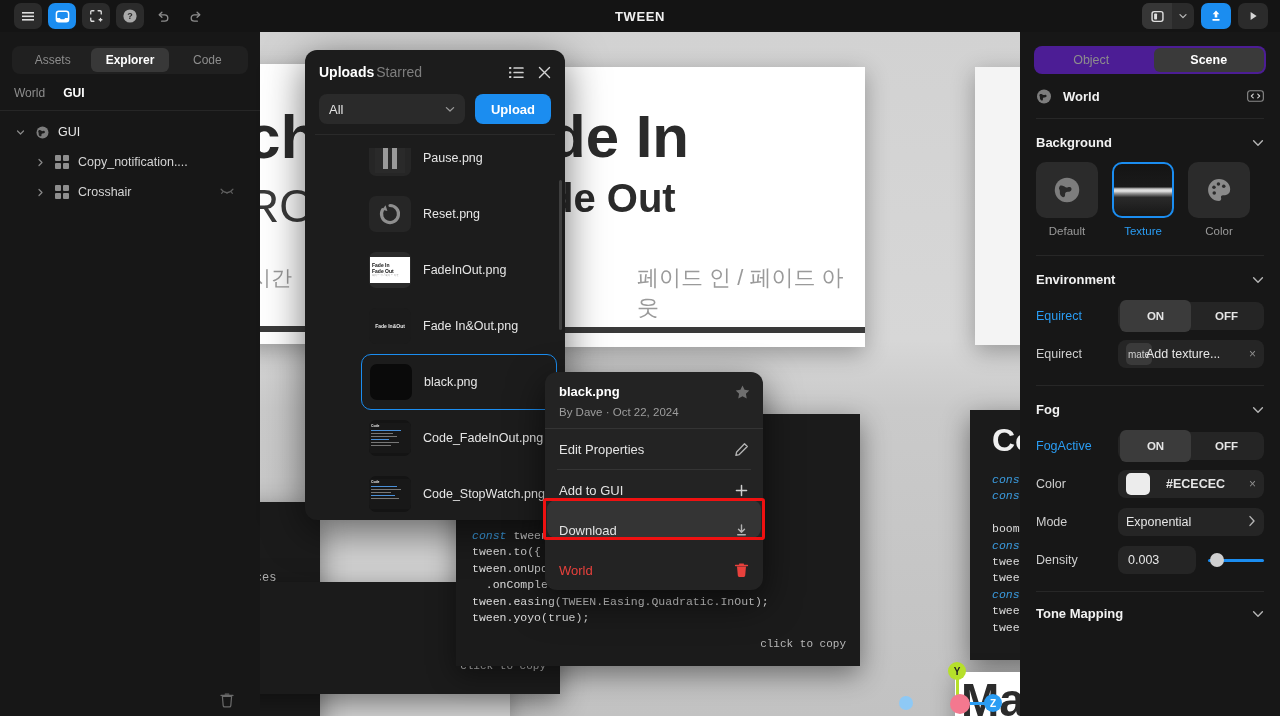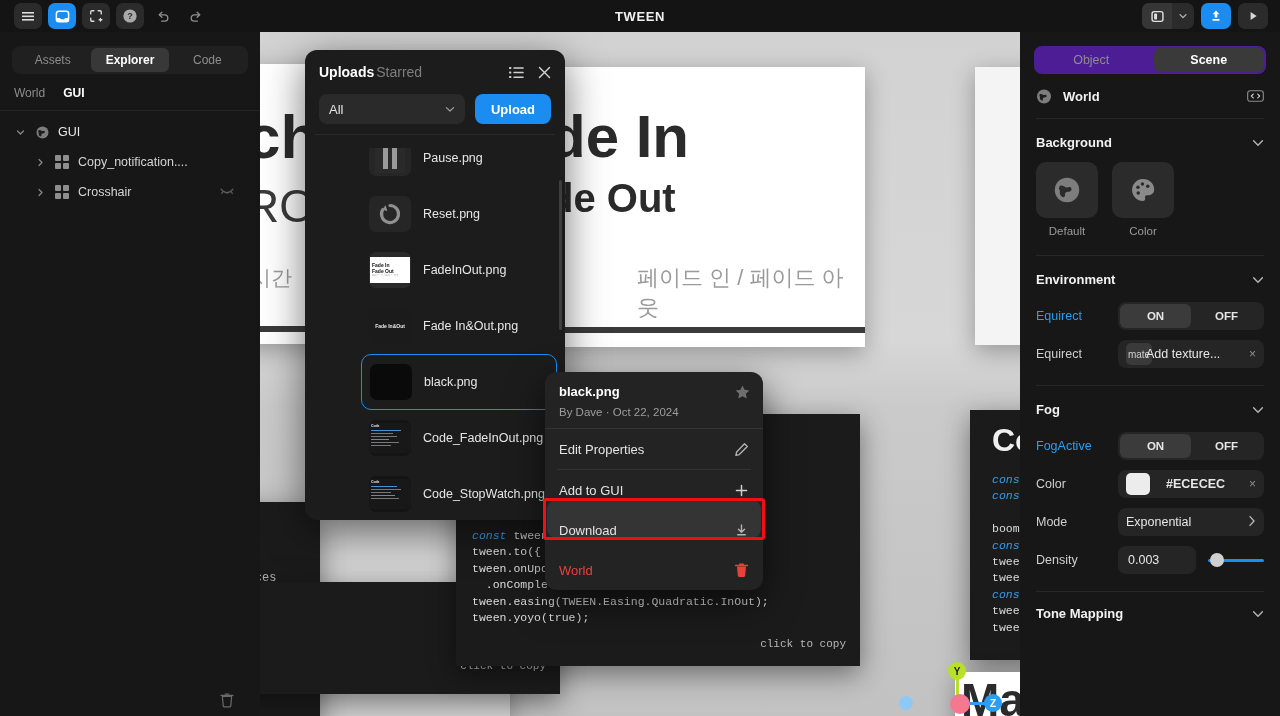--- a/index.html
+++ b/index.html
@@ -224,21 +224,21 @@
   .bg-opt.active .bg-lbl { color:#2a9df4; }
 
   .row { display:flex; align-items:center; padding:6px 16px; height:38px; }
   .row-lbl { font-size:12.5px; color:#cfcfcf; width:82px; flex:none; }
   .row-lbl.blue { color:#2a9df4; }
   .toggle {
     flex:1; height:28px; background:#252525; border-radius:8px; display:flex;
     align-items:center; padding:2px;
   }
   .toggle .t {
-    flex:1; height:24px; display:flex; align-items:center; justify-content:center;
+    flex:1; height:32px; display:flex; align-items:center; justify-content:center;
     font-size:11.5px; font-weight:700; color:#e6e6e6; border-radius:6px; cursor:pointer;
   }
   .toggle .t.on { background:#3b3b3b; }
   .field {
     flex:1; height:28px; background:#252525; border-radius:8px;
     display:flex; align-items:center; padding:0 8px; font-size:12.5px; color:#e6e6e6;
     cursor:pointer; position:relative;
   }
   .field .x { margin-left:auto; color:#8e8e8e; font-size:12px; }
   .field .chev { margin-left:auto; color:#b6b6b6; font-size:11px; }
@@ -689,20 +689,24 @@
     <div class="bg-options">
       <div class="bg-opt">
         <div class="bg-tile">
           <svg width="28" height="28" viewBox="0 0 16 16">
             <circle cx="8" cy="8" r="7" fill="#7d7d7d"></circle>
             <path d="M4 5.5c1.6-.4 2.6.6 3.4 1 .9.4 1.3-.5 2.4-.2.9.3 1.1 1.6.3 2.3-.9.8-2.4.1-3 .9-.5.7.2 1.7-.6 2.4-.7.6-2-.2-2.4-1.3-.4-1 .1-2.2-.5-3-.3-.4-.3-1.1.4-2.1z" fill="#2b2b2b"></path>
           </svg>
         </div>
         <div class="bg-lbl">Default</div>
       </div>
+      <div class="bg-opt active">
+        <div class="bg-tile" style="background:linear-gradient(#141414 0%, #1a1a1a 44%, #c9c9c9 48%, #e6e6e6 52%, #8e8e8e 57%, #2a2a2a 64%, #171717 100%);"></div>
+        <div class="bg-lbl">Texture</div>
+      </div>
       <div class="bg-opt">
         <div class="bg-tile">
           <svg width="28" height="28" viewBox="0 0 20 20">
             <path d="M10 2.2a7.8 7.8 0 0 0 0 15.6c1 0 1.6-.7 1.6-1.5 0-.5-.2-.8-.2-1.2 0-.8.6-1.3 1.4-1.3h1.6A4.6 4.6 0 0 0 18 9.4C18 5.4 14.4 2.2 10 2.2z" fill="#8a8a8a"></path>
             <circle cx="6.4" cy="8" r="1.25" fill="#2b2b2b"></circle>
             <circle cx="9.6" cy="5.8" r="1.25" fill="#2b2b2b"></circle>
             <circle cx="13.4" cy="7.4" r="1.25" fill="#2b2b2b"></circle>
             <circle cx="6.6" cy="12.2" r="1.25" fill="#2b2b2b"></circle>
           </svg>
         </div>

